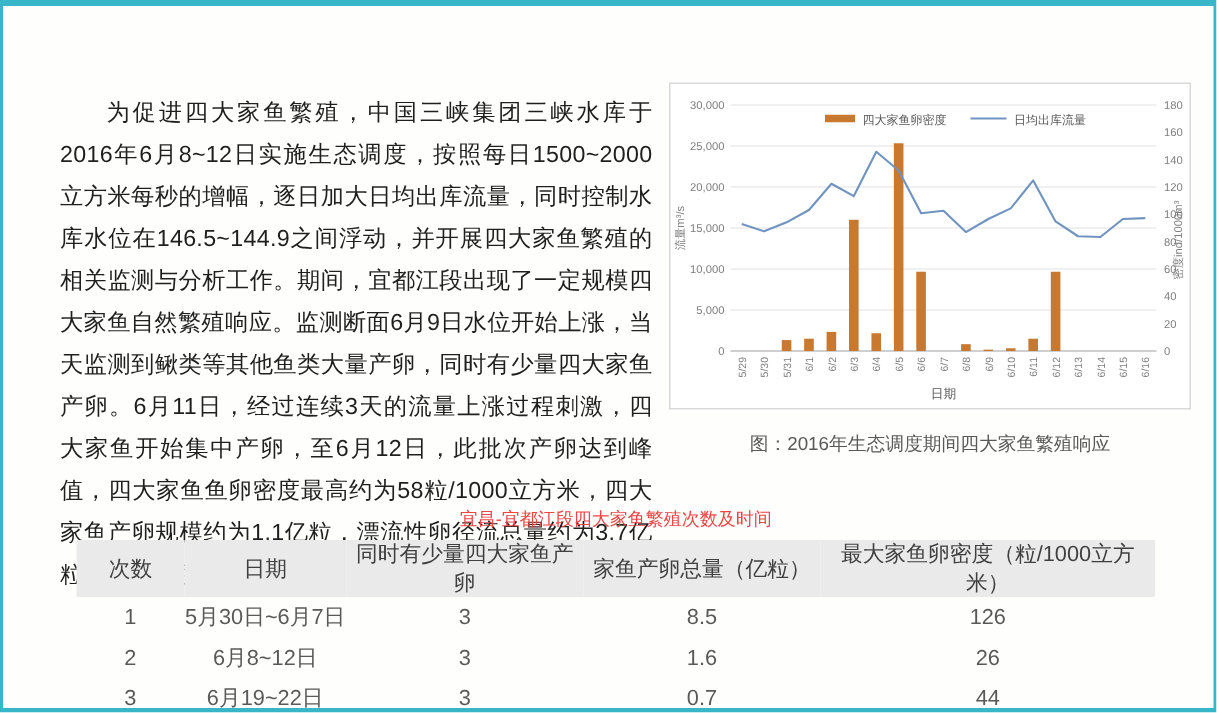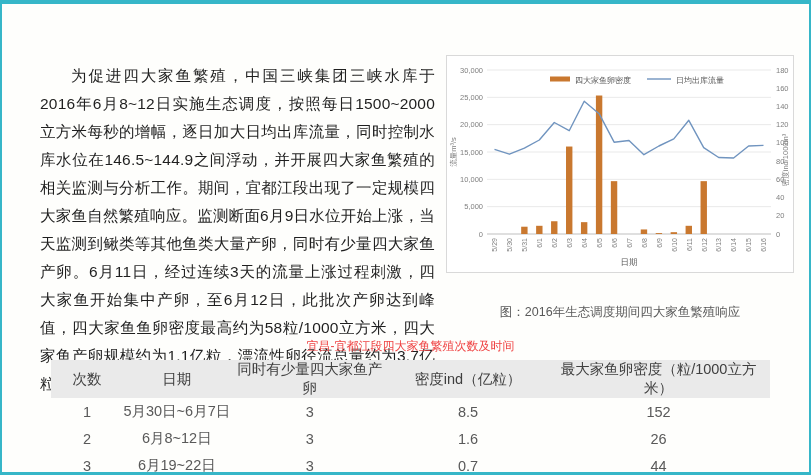--- a/index.html
+++ b/index.html
@@ -7,21 +7,21 @@
        font-family:"Liberation Sans","DejaVu Sans",sans-serif;}
   .canvas{position:relative;width:811px;height:475px;box-sizing:border-box;
           background:#fefefc;
           border-style:solid;border-color:#36b6c8;border-width:4px 2px 3px 2px;}
   .article{position:absolute;left:38px;top:42px;width:395px;
            font-size:15.5px;line-height:28px;color:#1f1f1f;
            text-align:justify;text-indent:2em;letter-spacing:0.2px;}
   .chart-box{position:absolute;left:444px;top:51px;width:346px;height:216px;
              background:#ffffff;border:1px solid #d9d9d9;box-sizing:content-box;}
   .chart-box svg{display:block;width:346px;height:216px;}
-  .chart-caption{position:absolute;left:444px;top:300px;width:348px;
+  .chart-caption{position:absolute;left:444px;top:284px;width:348px;
                  text-align:center;font-size:12.5px;color:#595959;}
   .table-wrap{position:absolute;left:49px;top:334px;width:719px;}
   .table-title{text-align:center;font-size:12px;color:#ef4444;margin-bottom:5px;}
   table{width:100%;border-collapse:collapse;table-layout:fixed;}
   thead th{background:#eaeaea;color:#3f3f3f;font-weight:400;font-size:14.5px;
            height:35px;text-align:center;padding:0;}
   tbody td{color:#595959;font-size:14.5px;height:27px;text-align:center;padding:0;}
   th:nth-child(1),td:nth-child(1){width:10%;text-align:center;}
   th:nth-child(2),td:nth-child(2){width:15%;}
   th:nth-child(3),td:nth-child(3){width:22%;}
@@ -106,31 +106,31 @@
   <div class="chart-caption">图：2016年生态调度期间四大家鱼繁殖响应</div>
 
   <div class="table-wrap">
     <div class="table-title">宜昌-宜都江段四大家鱼繁殖次数及时间</div>
     <table>
       <thead>
           <tr>
             <th>次数</th>
             <th>日期</th>
             <th>同时有少量四大家鱼产卵</th>
-            <th>密度ind（亿粒）</th>
+            <th>家鱼产卵总量（亿粒）</th>
             <th>最大家鱼卵密度（粒/1000立方米）</th>
           </tr>
         </thead>
       <tbody>
           <tr>
             <td>1</td>
             <td>5月30日~6月7日</td>
             <td>3</td>
             <td>8.5</td>
-            <td>152</td>
+            <td>126</td>
           </tr>
           <tr>
             <td>2</td>
             <td>6月8~12日</td>
             <td>3</td>
             <td>1.6</td>
             <td>26</td>
           </tr>
           <tr>
             <td>3</td>

